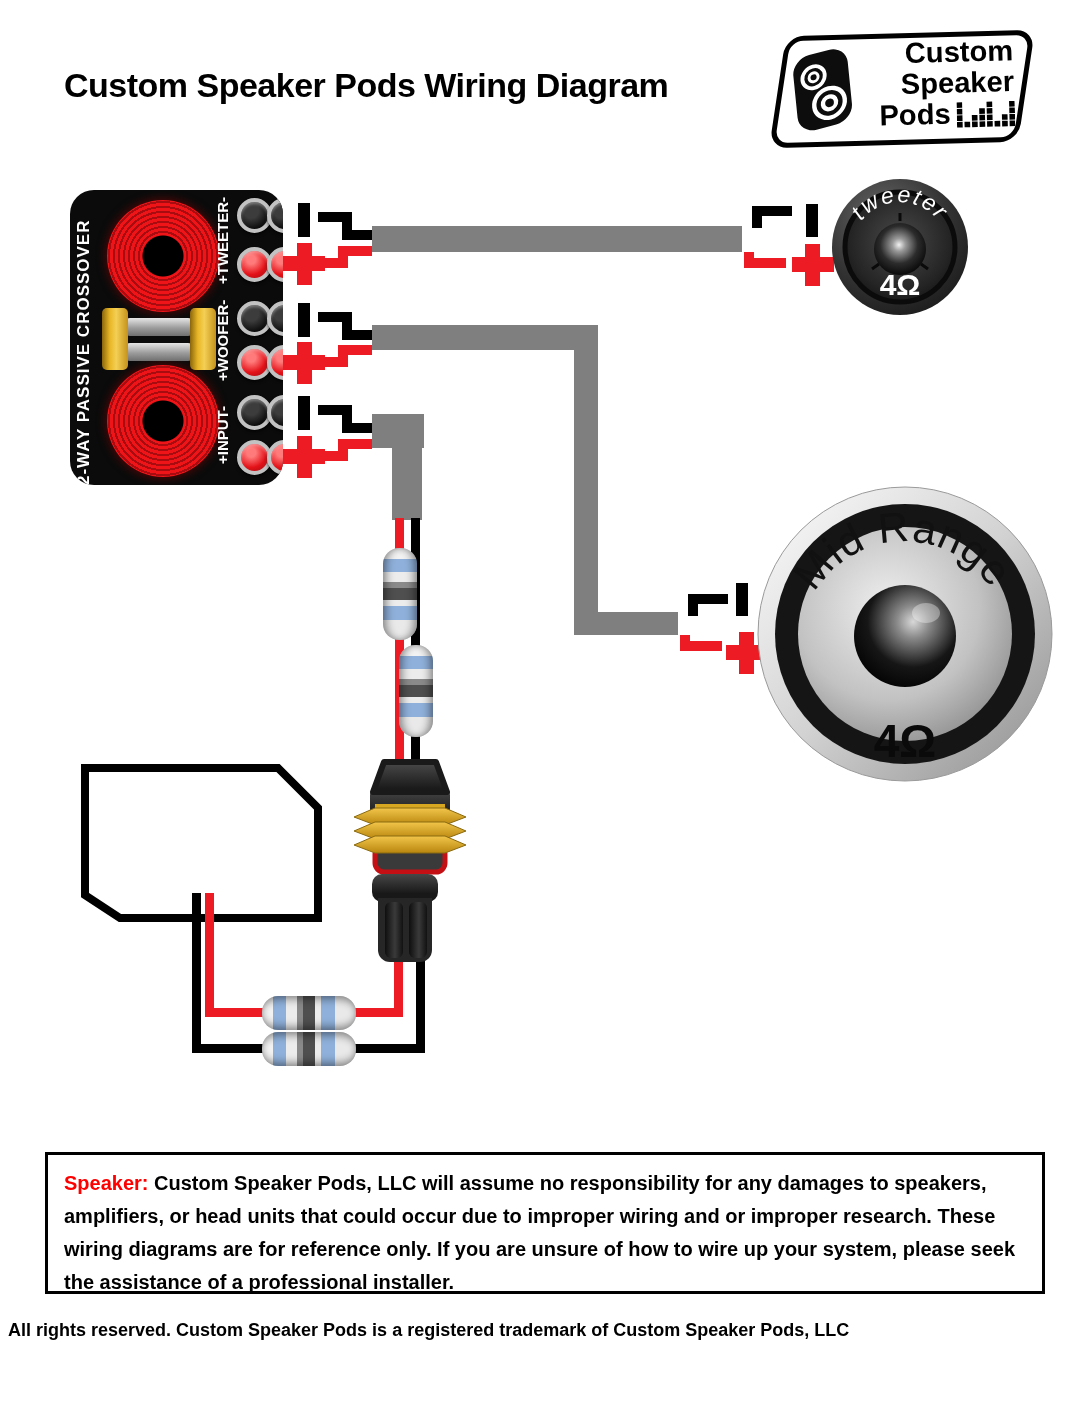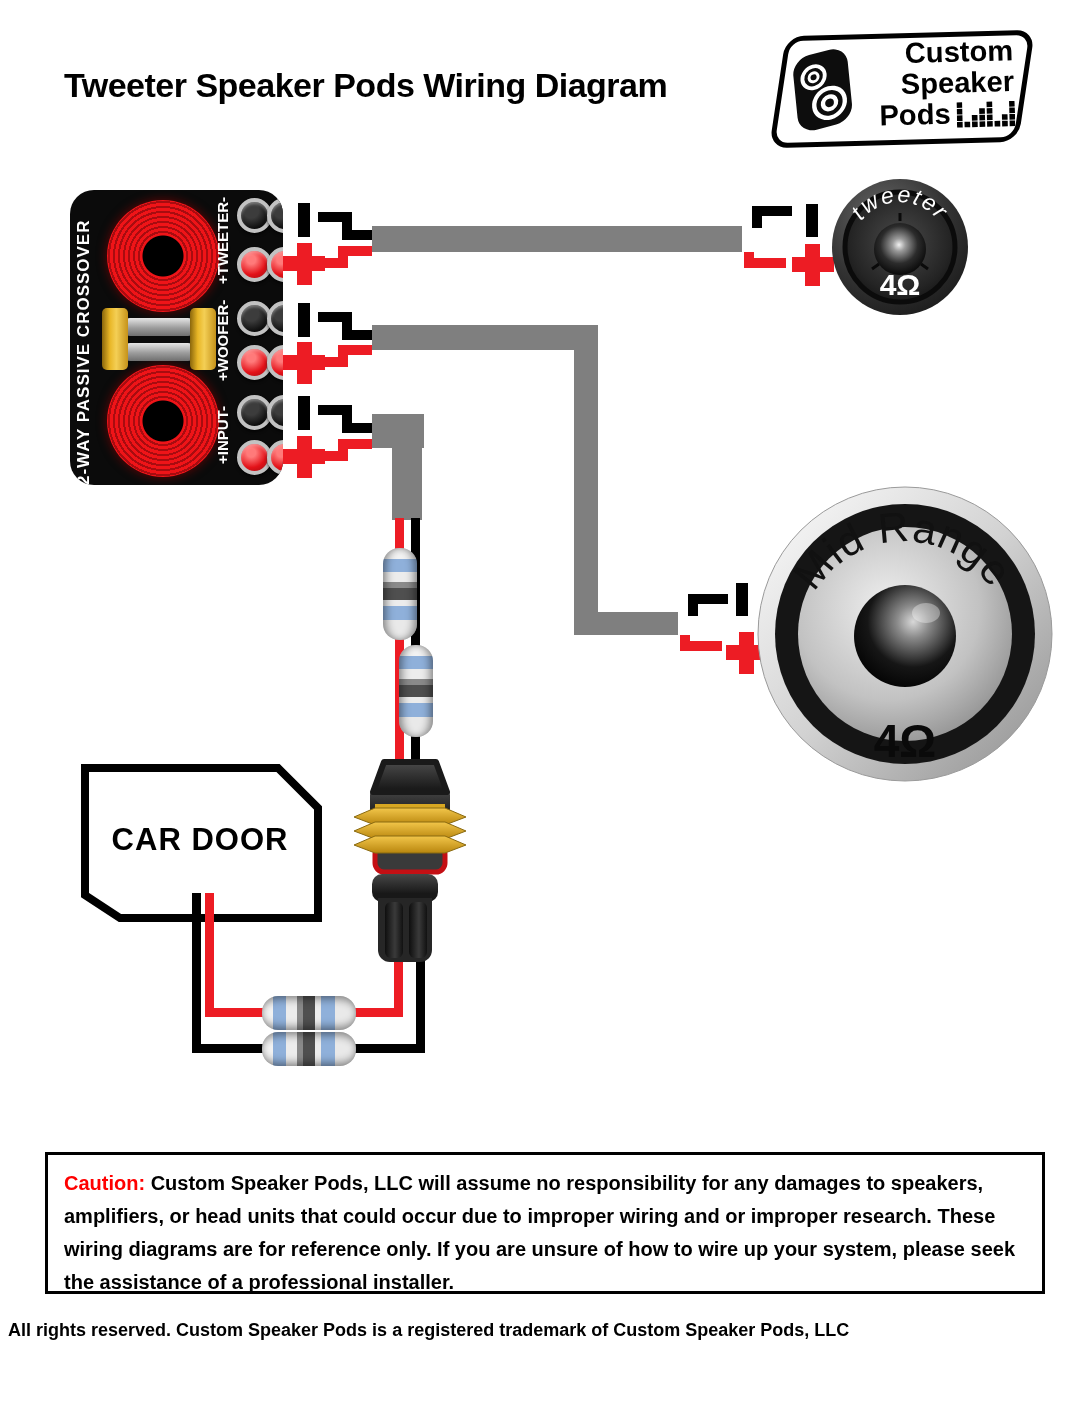--- a/index.html
+++ b/index.html
@@ -67,21 +67,21 @@
   .caution .cap-red{color:#f00;}
   .footer{position:absolute;left:8px;top:1320px;width:100%;text-align:left;
           font-size:18px;font-weight:bold;}
   svg text{font-family:"Liberation Sans",sans-serif;}
 </style>
 </head>
 <body>
 
 <div class="canvas">
 
-  <div class="title">Tweeter Speaker Pods Wiring Diagram</div>
+  <div class="title">Custom Speaker Pods Wiring Diagram</div>
 
   <div class="logo">
     <svg class="logo-pod" width="66" height="86" viewBox="0 0 60 80">
       <g transform="rotate(-14 30 40)">
         <rect x="6" y="3" width="50" height="72" rx="16" fill="#0d0d0d"></rect>
         <circle cx="24" cy="25" r="12" fill="#fff"></circle>
           <circle cx="24" cy="25" r="8.5" fill="#0d0d0d"></circle>
         <circle cx="24" cy="25" r="5.5" fill="#fff"></circle>
           <circle cx="24" cy="25" r="2.8" fill="#0d0d0d"></circle>
         <circle cx="36" cy="53" r="16" fill="#fff"></circle>
@@ -120,21 +120,20 @@
               <rect x="56" y="21" width="6" height="6"></rect>
           </g>
         </svg>
       </div>
     </div>
   </div>
 
   <svg class="abs" style="left:78px;top:758px;z-index:1;" width="250" height="170" viewBox="0 0 250 170">
     <polygon points="7,10 200,10 240,50 240,160 42,160 7,137" fill="#fff" stroke="#000" stroke-width="8" stroke-linejoin="miter"></polygon>
   </svg>
-  <div class="door-label" style="z-index:1;">CAR DOOR</div>
 
   <div class="wr gry" style="left:372px;top:226px;width:370px;height:26px;z-index:2;"></div>
   <div class="wr gry" style="left:372px;top:325px;width:226px;height:25px;z-index:2;"></div>
   <div class="wr gry" style="left:574px;top:325px;width:24px;height:310px;z-index:2;"></div>
   <div class="wr gry" style="left:574px;top:612px;width:104px;height:23px;z-index:2;"></div>
   <div class="wr gry" style="left:372px;top:414px;width:52px;height:34px;z-index:2;"></div>
   <div class="wr gry" style="left:392px;top:414px;width:30px;height:106px;z-index:2;"></div>
 
   <div class="wr blk" style="left:298px;top:203px;width:12px;height:34px;z-index:2;"></div>
   <div class="wr blk" style="left:318px;top:212px;width:34px;height:10px;z-index:2;"></div>
@@ -309,18 +308,18 @@
     <circle cx="149" cy="151" r="51" fill="url(#mrDome)"></circle>
     <ellipse cx="170" cy="128" rx="14" ry="10" fill="#ffffff" opacity="0.35"></ellipse>
     <path id="mrArc" d="M 52 196 A 103 103 0 1 1 246 192" fill="none"></path>
     <text font-size="42" fill="#111" letter-spacing="1">
       <textPath href="#mrArc" startOffset="50%" text-anchor="middle">Mid Range</textPath>
     </text>
     <text x="149" y="272" text-anchor="middle" fill="#0a0a0a" font-size="46" font-weight="bold">4Ω</text>
   </svg>
 
   <div class="caution">
-    <span class="cap-red">Caution:</span><span> Custom Speaker Pods, LLC will assume no responsibility for any damages to speakers, amplifiers, or head units that could occur due to improper wiring and or improper research.  These wiring diagrams are for reference only.  If you are unsure of how to wire up your system, please seek the assistance of a professional installer.</span>
+    <span class="cap-red">Speaker:</span><span> Custom Speaker Pods, LLC will assume no responsibility for any damages to speakers, amplifiers, or head units that could occur due to improper wiring and or improper research.  These wiring diagrams are for reference only.  If you are unsure of how to wire up your system, please seek the assistance of a professional installer.</span>
   </div>
 
   <div class="footer">All rights reserved. Custom Speaker Pods is a registered trademark of Custom Speaker Pods, LLC</div>
 
 </div>
 
 </body></html>

